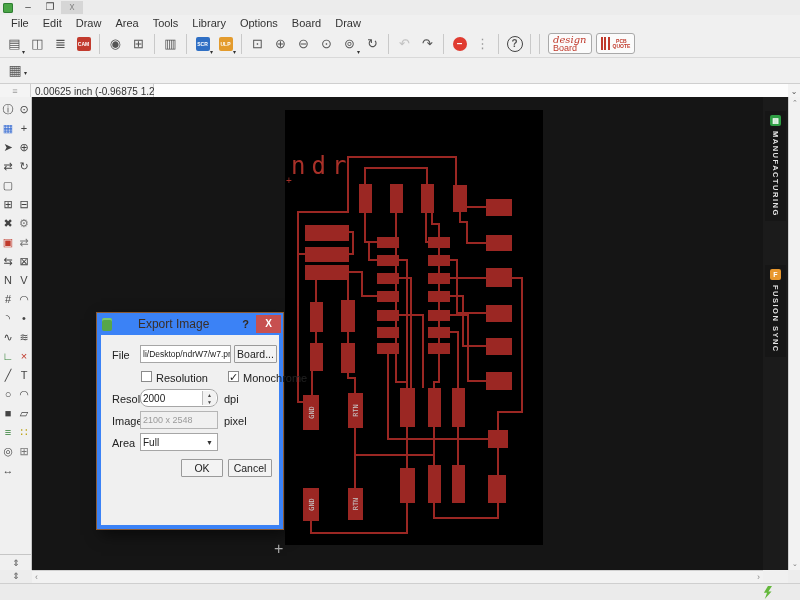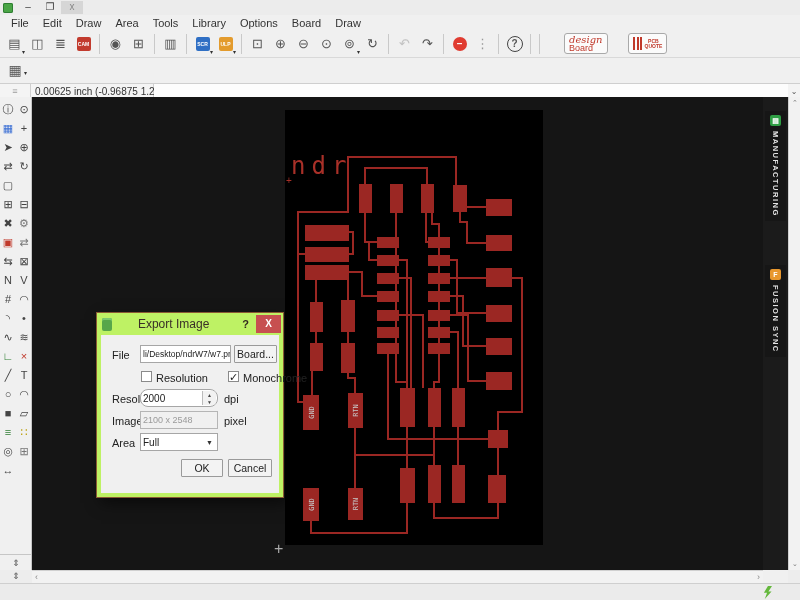--- a/index.html
+++ b/index.html
@@ -19,21 +19,21 @@
   #toolbar{left:0;top:30px;width:800px;height:28px;display:flex;align-items:center;border-bottom:1px solid #d9d9d9;padding-left:3px;box-sizing:border-box;}
   .tb-icon{width:21px;height:21px;display:inline-flex;align-items:center;justify-content:center;
            font-size:13px;color:#555;position:relative;margin:0 1px;}
   .tb-icon .caret{position:absolute;right:0;bottom:-1px;font-size:6px;color:#333;}
   .tb-sep{width:1px;height:20px;background:#c9c9c9;margin:0 4px;}
   .chip{width:14px;height:14px;border-radius:2px;color:#fff;font-size:5px;font-weight:bold;
         display:inline-flex;align-items:center;justify-content:center;letter-spacing:0;}
   .chip.round{border-radius:50%;font-size:10px;}
   .glyph.circle{border:1px solid #444;border-radius:50%;width:14px;height:14px;line-height:13px;text-align:center;font-weight:bold;font-size:10px;display:inline-block;}
   .disabled{color:#c2c2c2 !important;}
-  .tb-btn{border:1px solid #a9a9a9;border-radius:3px;background:#fbfbfb;height:21px;margin-left:20px;
+  .tb-btn{border:1px solid #a9a9a9;border-radius:3px;background:#fbfbfb;height:21px;margin-left:4px;
           display:inline-flex;align-items:center;padding:0 4px;}
   #design-link-btn .l1{font-family:"DejaVu Serif",serif;font-style:italic;color:#c0392b;font-size:10px;line-height:9px;display:block;}
   #design-link-btn .l2{color:#c0392b;font-size:9px;line-height:8px;display:block;text-align:right;}
   #pcb-quote-btn .bars{width:9px;height:13px;margin-right:3px;
       background:linear-gradient(90deg,#c0392b 0 2px,transparent 2px 3.5px,#c0392b 3.5px 5.5px,transparent 5.5px 7px,#c0392b 7px 9px);}
   #pcb-quote-btn .qtext{font-size:5px;font-weight:bold;color:#c0392b;line-height:5px;}
   
   #toolbar2{left:0;top:58px;width:800px;height:25px;display:flex;align-items:center;padding-left:5px;box-sizing:border-box;}
   #grid-tool{position:relative;width:20px;height:20px;font-size:14px;color:#555;text-align:center;line-height:19px;}
   #grid-tool .caret{position:absolute;right:-2px;bottom:-2px;font-size:6px;color:#333;}
@@ -61,21 +61,21 @@
   #vscroll{left:788px;top:97px;width:12px;height:473px;background:#f2f2f2;border-left:1px solid #d0d0d0;box-sizing:border-box;}
   .vs-arrow{position:absolute;left:0;width:12px;text-align:center;font-size:7px;color:#777;}
   #hscroll{left:32px;top:570px;width:731px;height:13px;background:#f2f2f2;border-top:1px solid #d0d0d0;box-sizing:border-box;display:flex;justify-content:space-between;align-items:center;}
   .hs-arrow{font-size:9px;color:#888;padding:0 3px;}
   #corner-bl{left:0;top:570px;width:32px;height:13px;background:#ededed;text-align:center;color:#555;font-size:9px;line-height:13px;}
   #corner-br{left:788px;top:570px;width:12px;height:13px;background:#ededed;}
   #statusbar{left:0;top:583px;width:800px;height:17px;background:#ebebeb;border-top:1px solid #cfcfcf;box-sizing:border-box;}
   #bolt-icon{position:absolute;right:28px;top:2px;width:9px;height:13px;background:#64b83c;
              clip-path:polygon(55% 0,100% 0,60% 42%,95% 42%,20% 100%,45% 52%,10% 52%);}
   
-  #dialog{left:97px;top:313px;width:186px;height:184px;background:#bef264;z-index:10;
+  #dialog{left:97px;top:313px;width:186px;height:216px;background:#3b82f6;z-index:10;
           box-shadow:0 0 0 1px #8a5a33,4px 6px 14px rgba(0,0,0,.55);}
   #dlg-title{height:22px;display:flex;align-items:center;padding:0 2px 0 5px;}
   #dlg-icon{width:10px;height:13px;background:#57a64a;border-radius:2px;box-shadow:inset 0 2px 0 #7cc96f;}
   #dlg-title-text{flex:1;text-align:center;font-size:12px;color:#3a2f28;}
   #dlg-help{font-size:11px;font-weight:bold;color:#33291f;padding:0 7px;}
   #dlg-close{width:25px;height:18px;background:#c75050;color:#fff;font-size:10px;font-weight:bold;text-align:center;line-height:18px;}
   #dlg-body{position:absolute;left:4px;top:22px;right:4px;bottom:4px;background:#f0f0f0;font-size:11px;color:#222;}
   .dlg-label{position:absolute;left:11px;}
   .dlg-input{position:absolute;background:#fff;border:1px solid #a6a6a6;font-size:8.5px;color:#222;
              padding:0 2px;display:flex;align-items:center;overflow:hidden;white-space:nowrap;box-sizing:border-box;}

